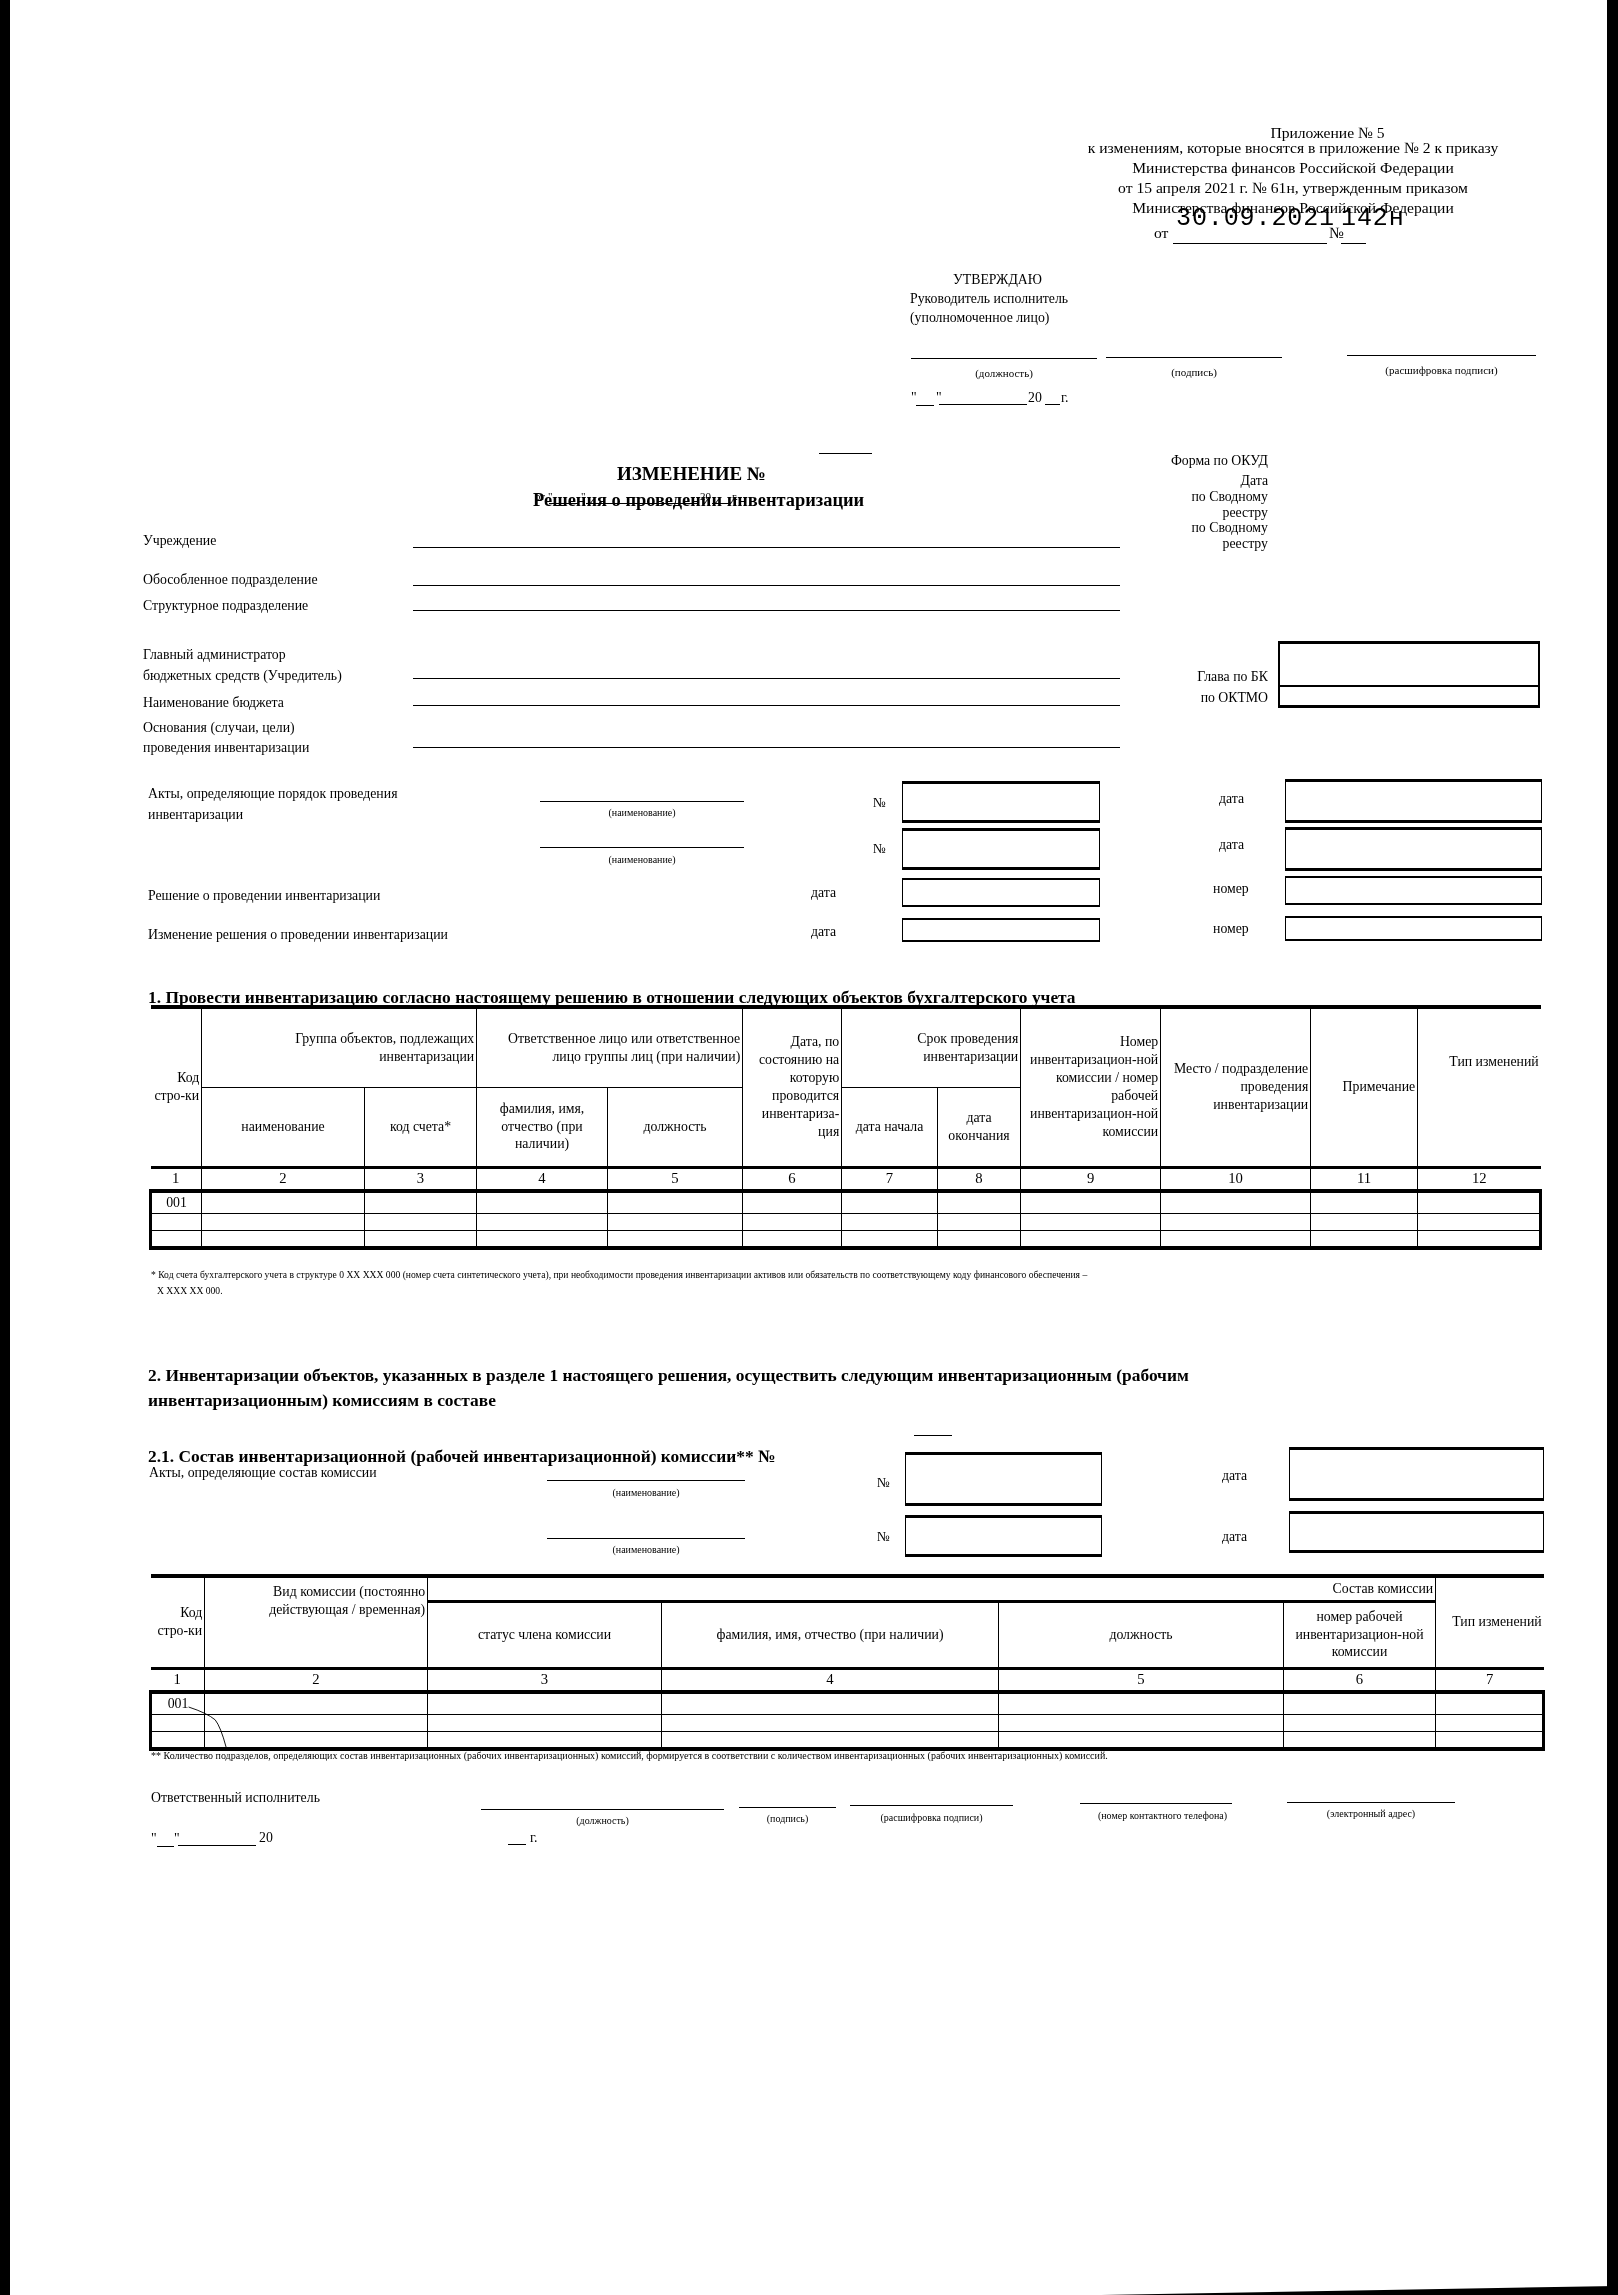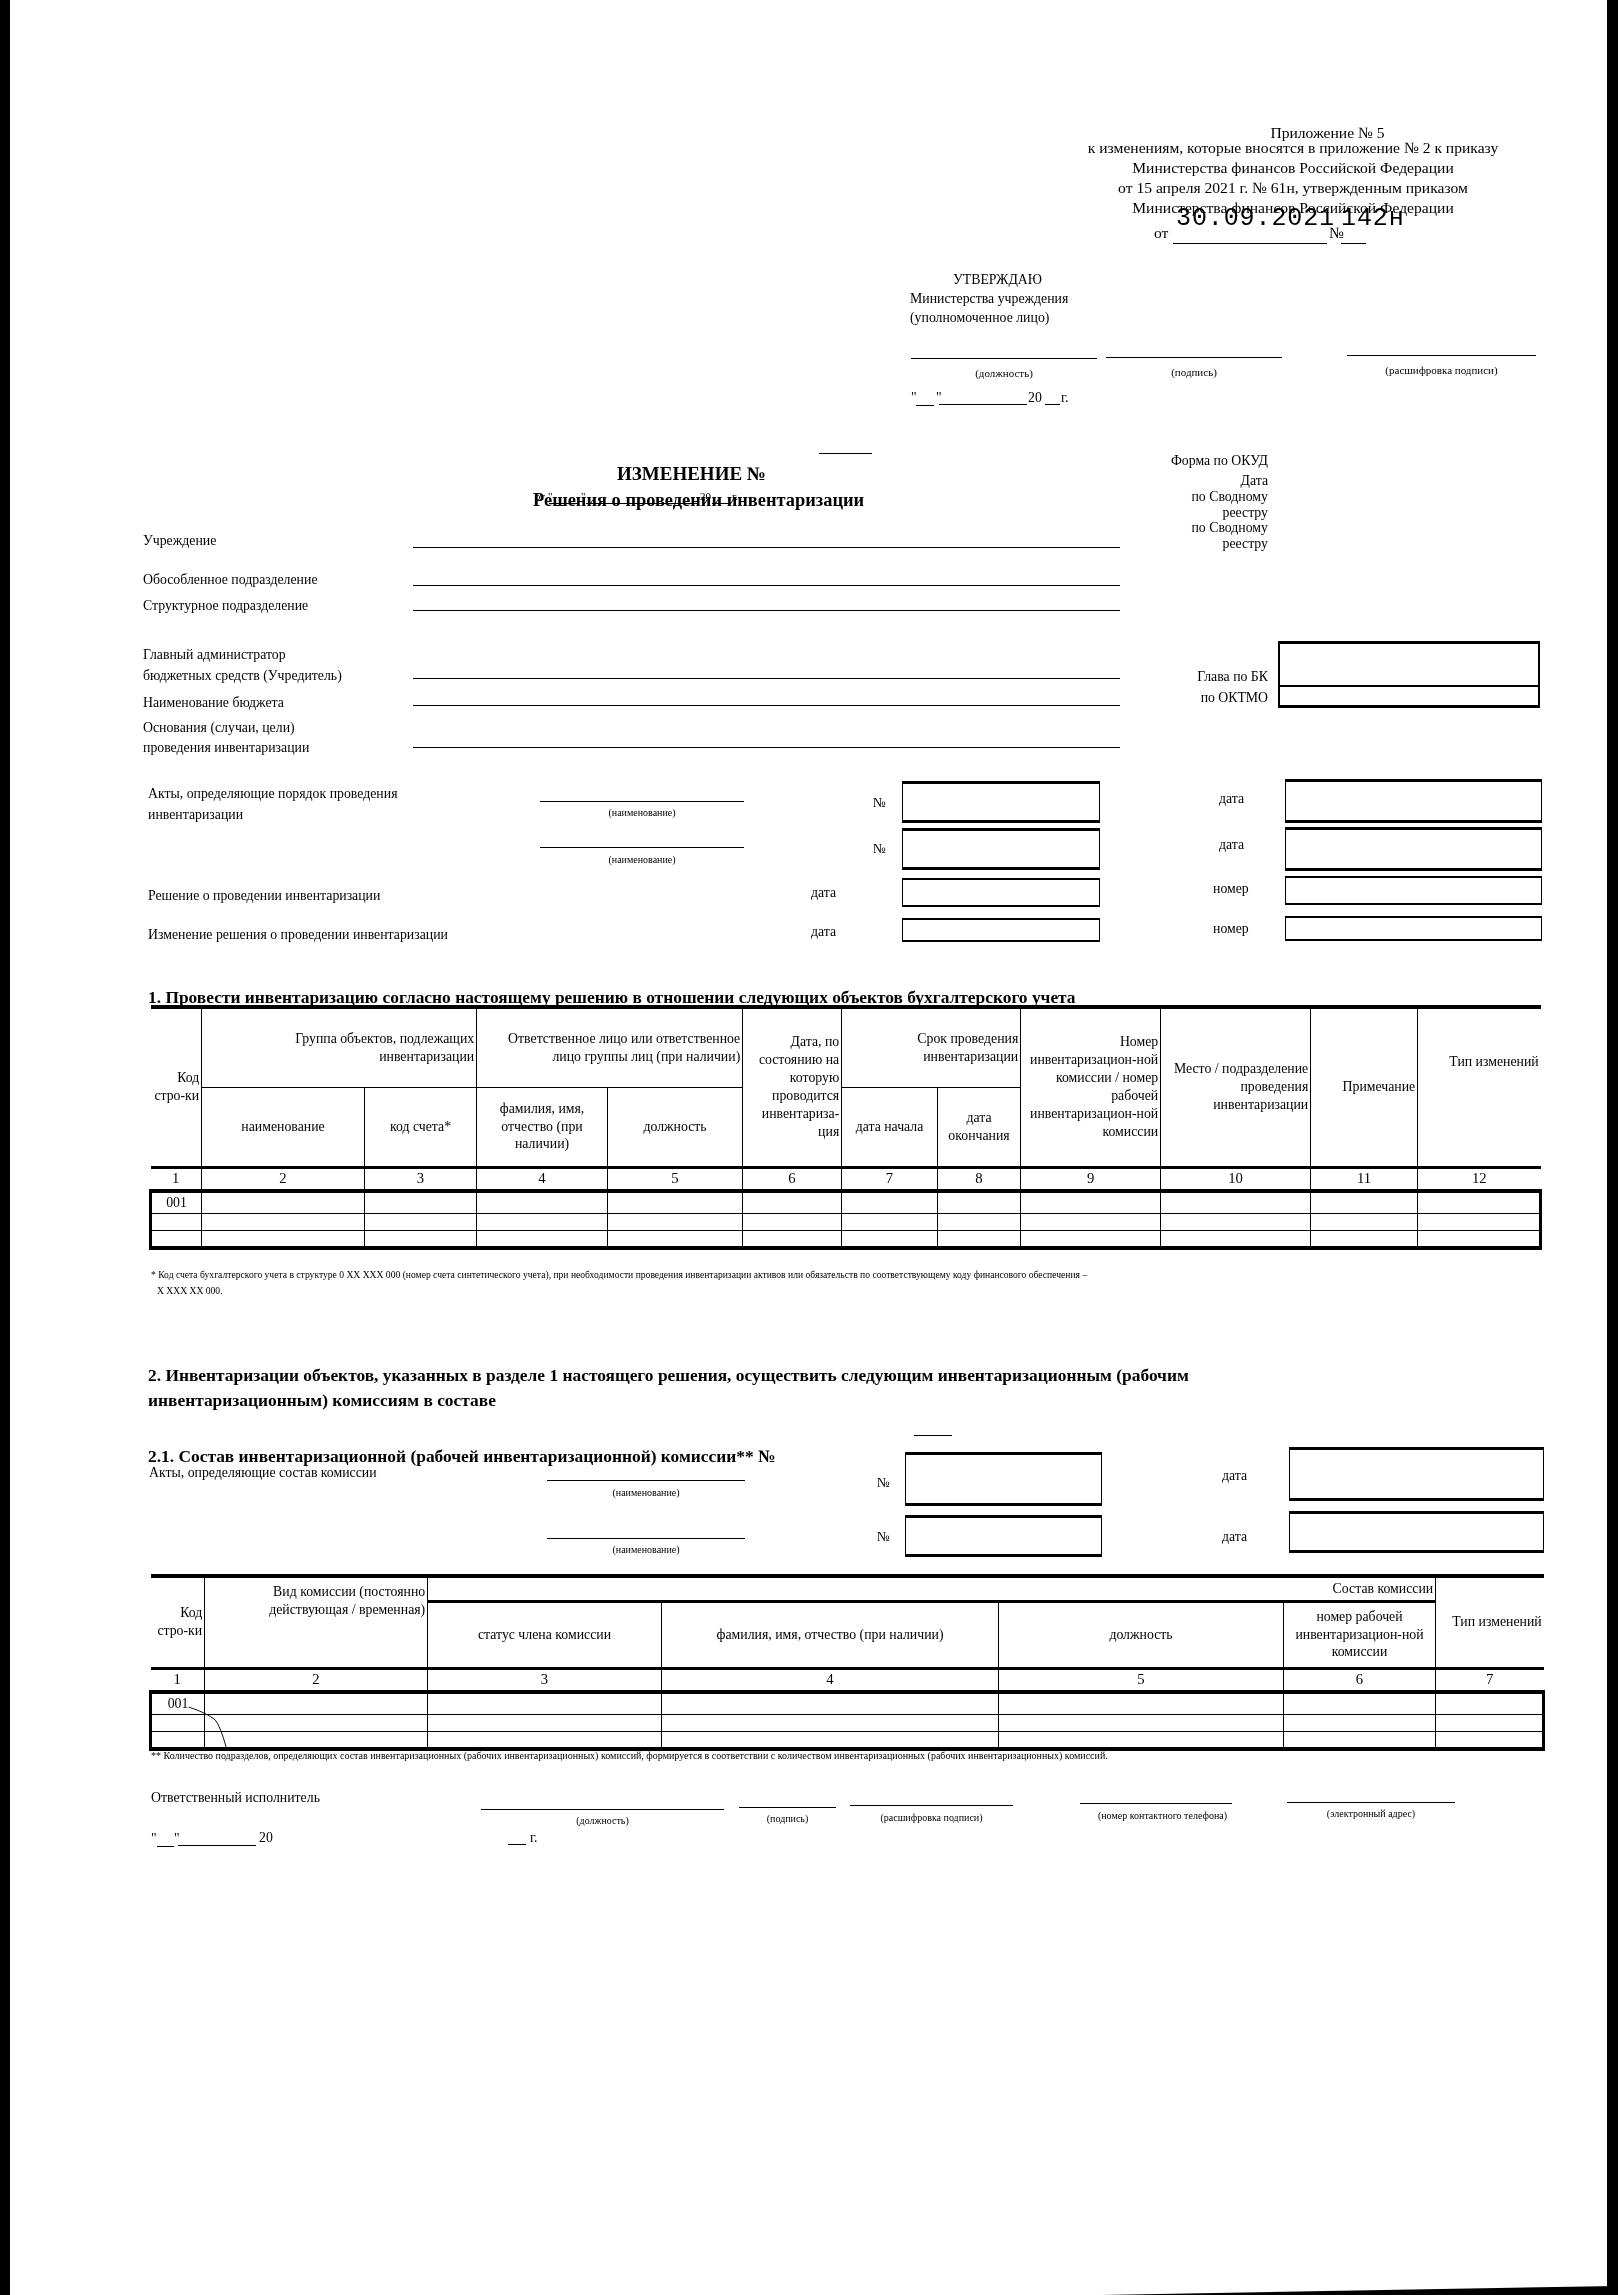--- a/index.html
+++ b/index.html
@@ -40,21 +40,21 @@
   <div class="t f34 c" style="left:1019px;top:179px;width:528px;">от 15 апреля 2021 г. № 61н, утвержденным приказом</div>
   <div class="t f34 c" style="left:1019px;top:199px;width:528px;">Министерства финансов Российской Федерации</div>
   <div class="t f34" style="left:1144px;top:224px;">от</div>
   <div class="t stamp" style="left:1166px;top:205px;">30.09.2021</div>
   <div class="ul ul3" style="left:1163px;top:243px;width:154px;"></div>
   <div class="t f34" style="left:1319px;top:224px;">№</div>
   <div class="t stamp" style="left:1331px;top:205px;">142н</div>
   <div class="ul ul3" style="left:1331px;top:243px;width:25px;"></div>
 
   <div class="t f30" style="left:943px;top:272px;">УТВЕРЖДАЮ</div>
-  <div class="t f30" style="left:900px;top:291px;">Министерства учреждения</div>
+  <div class="t f30" style="left:900px;top:291px;">Руководитель исполнитель</div>
   <div class="t f30" style="left:900px;top:310px;">(уполномоченное лицо)</div>
   <div class="ul" style="left:901px;top:358px;width:186px;"></div>
   <div class="ul" style="left:1096px;top:357px;width:176px;"></div>
   <div class="ul" style="left:1337px;top:355px;width:189px;"></div>
   <div class="t f24 c" style="left:901px;top:367px;width:186px;">(должность)</div>
   <div class="t f24 c" style="left:1096px;top:366px;width:176px;">(подпись)</div>
   <div class="t f24 c" style="left:1337px;top:364px;width:189px;">(расшифровка подписи)</div>
   <div class="t f30" style="left:901px;top:390px;">"</div>
   <div class="ul ul3" style="left:906px;top:405px;width:18.4px;"></div>
   <div class="t f30" style="left:926px;top:390px;">"</div>

